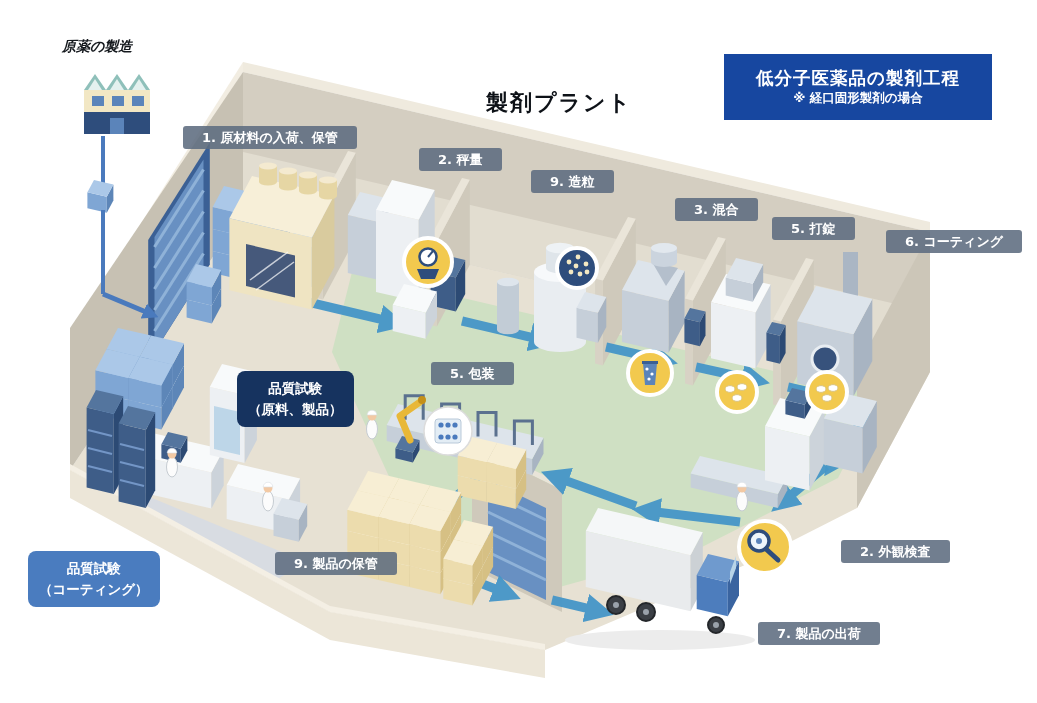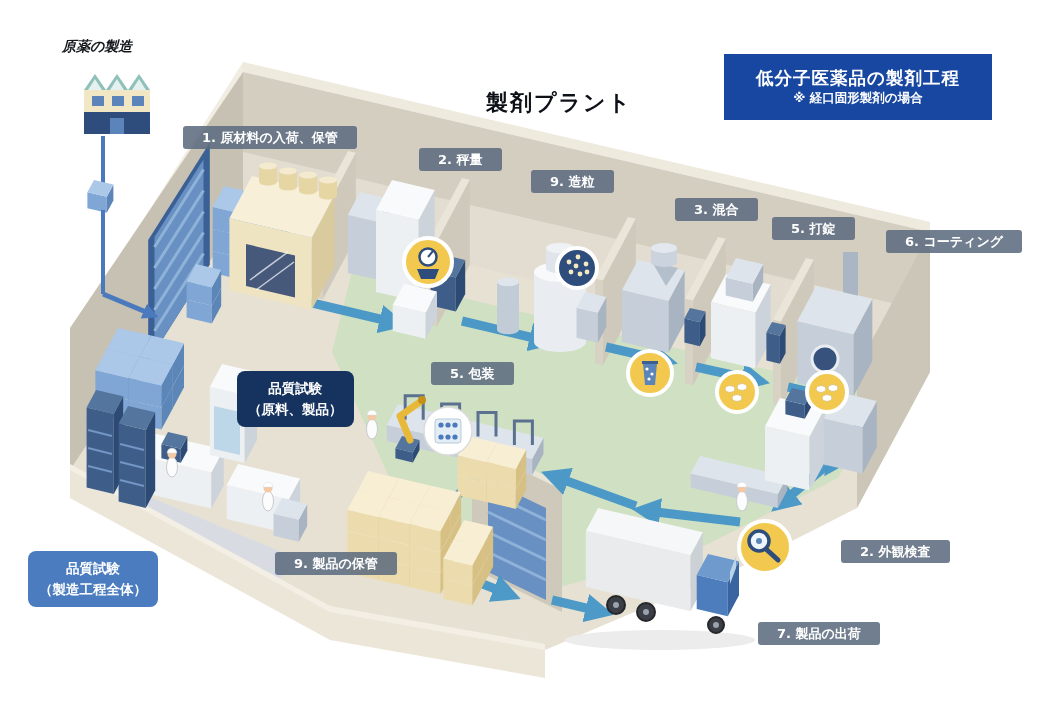--- a/index.html
+++ b/index.html
@@ -483,16 +483,16 @@
   <div class="step" style="left:275px;top:552px">9. 製品の保管</div>
   <div class="step" style="left:758px;top:622px">7. 製品の出荷</div>
 
   <div class="info-box quality" style="left:237px;top:371px">
     <div>品質試験</div>
     <div>（原料、製品）</div>
   </div>
 
   <div class="info-box process" style="left:28px;top:551px">
     <div>品質試験</div>
-    <div>（製造工程全体）</div>
+    <div>（コーティング）</div>
   </div>
 
 </div>
 
 </body></html>

